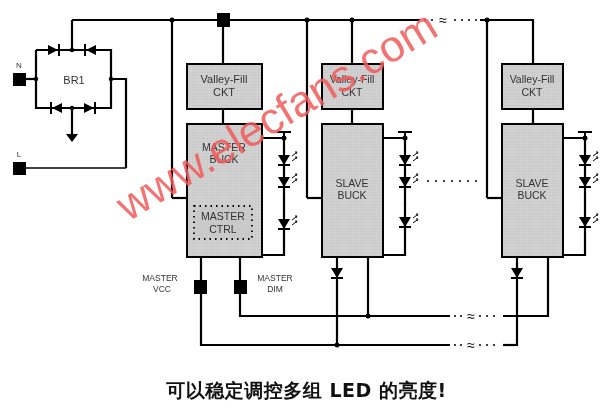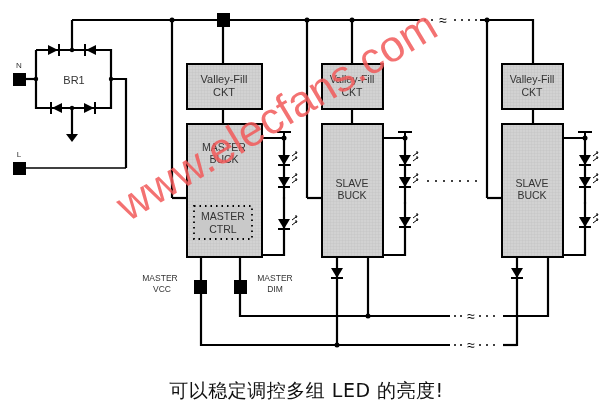--- a/index.html
+++ b/index.html
@@ -1,19 +1,19 @@
 <!DOCTYPE html>
 <html><head>
 <meta charset="utf-8">
 <style>
   html, body { margin:0; padding:0; background:#ffffff; }
   body { width:613px; height:417px; position:relative; overflow:hidden; font-family:"Liberation Sans", sans-serif; }
   svg { position:absolute; left:0; top:0; }
   .lbl { font-family:"Liberation Sans", sans-serif; fill:#333; }
-  .caption { position:absolute; left:0; top:378px; width:613px; text-align:center; font-family:"DejaVu Sans", sans-serif; font-weight:normal; font-size:19px; color:#111; letter-spacing:0.5px; }
+  .caption { position:absolute; left:0; top:378px; width:613px; text-align:center; font-family:"DejaVu Sans", sans-serif; font-weight:bold; font-size:19px; color:#111; letter-spacing:0.5px; }
   .watermark { font-family:"Liberation Sans", sans-serif; fill:#f25a5a; opacity:0.85; }
 </style>
 </head>
 <body>
 
 <svg width="613" height="417" viewBox="0 0 613 417">
   <defs>
     <pattern id="grid" width="3" height="3" patternUnits="userSpaceOnUse">
       <rect width="3" height="3" fill="#d2d2d2"></rect>
       <path d="M0 0 H3 M0 0 V3" stroke="#bdbdbd" stroke-width="0.6"></path>

